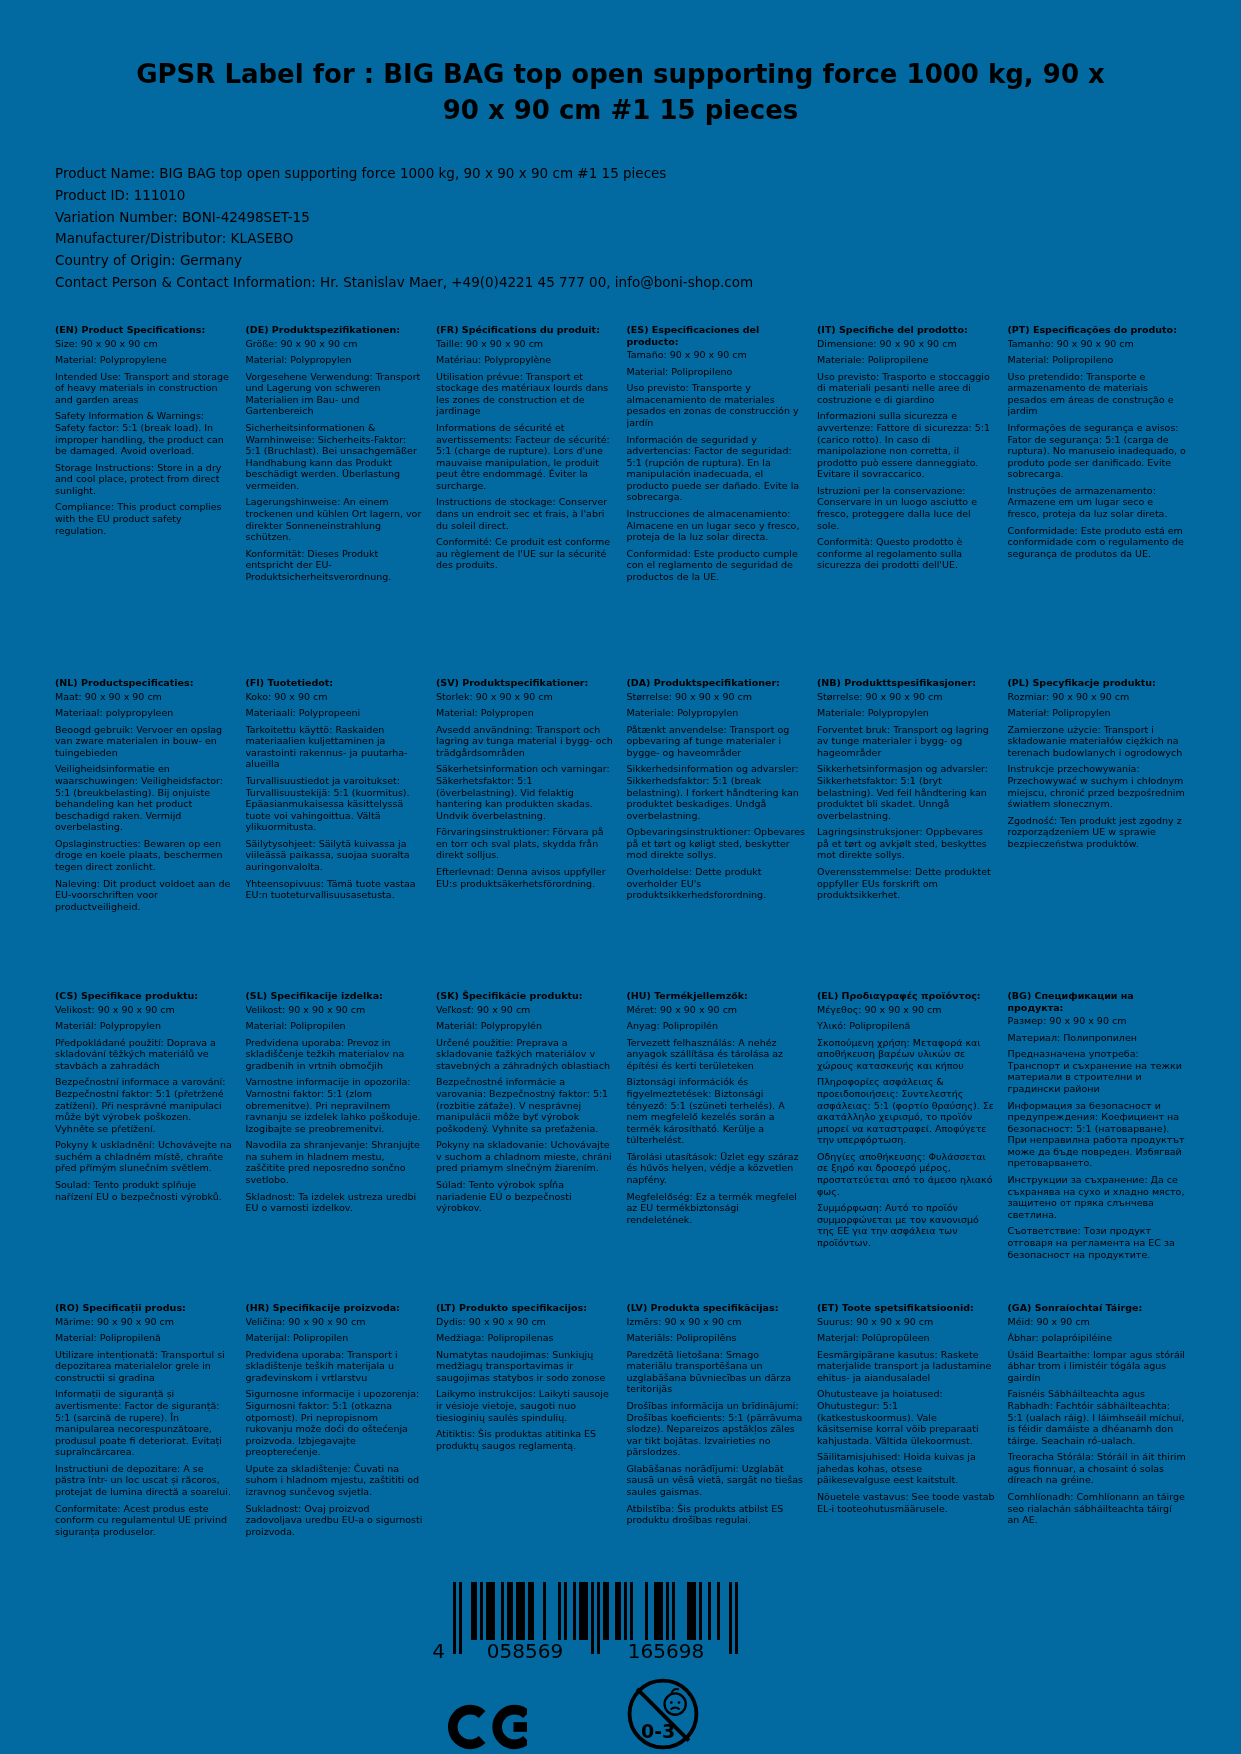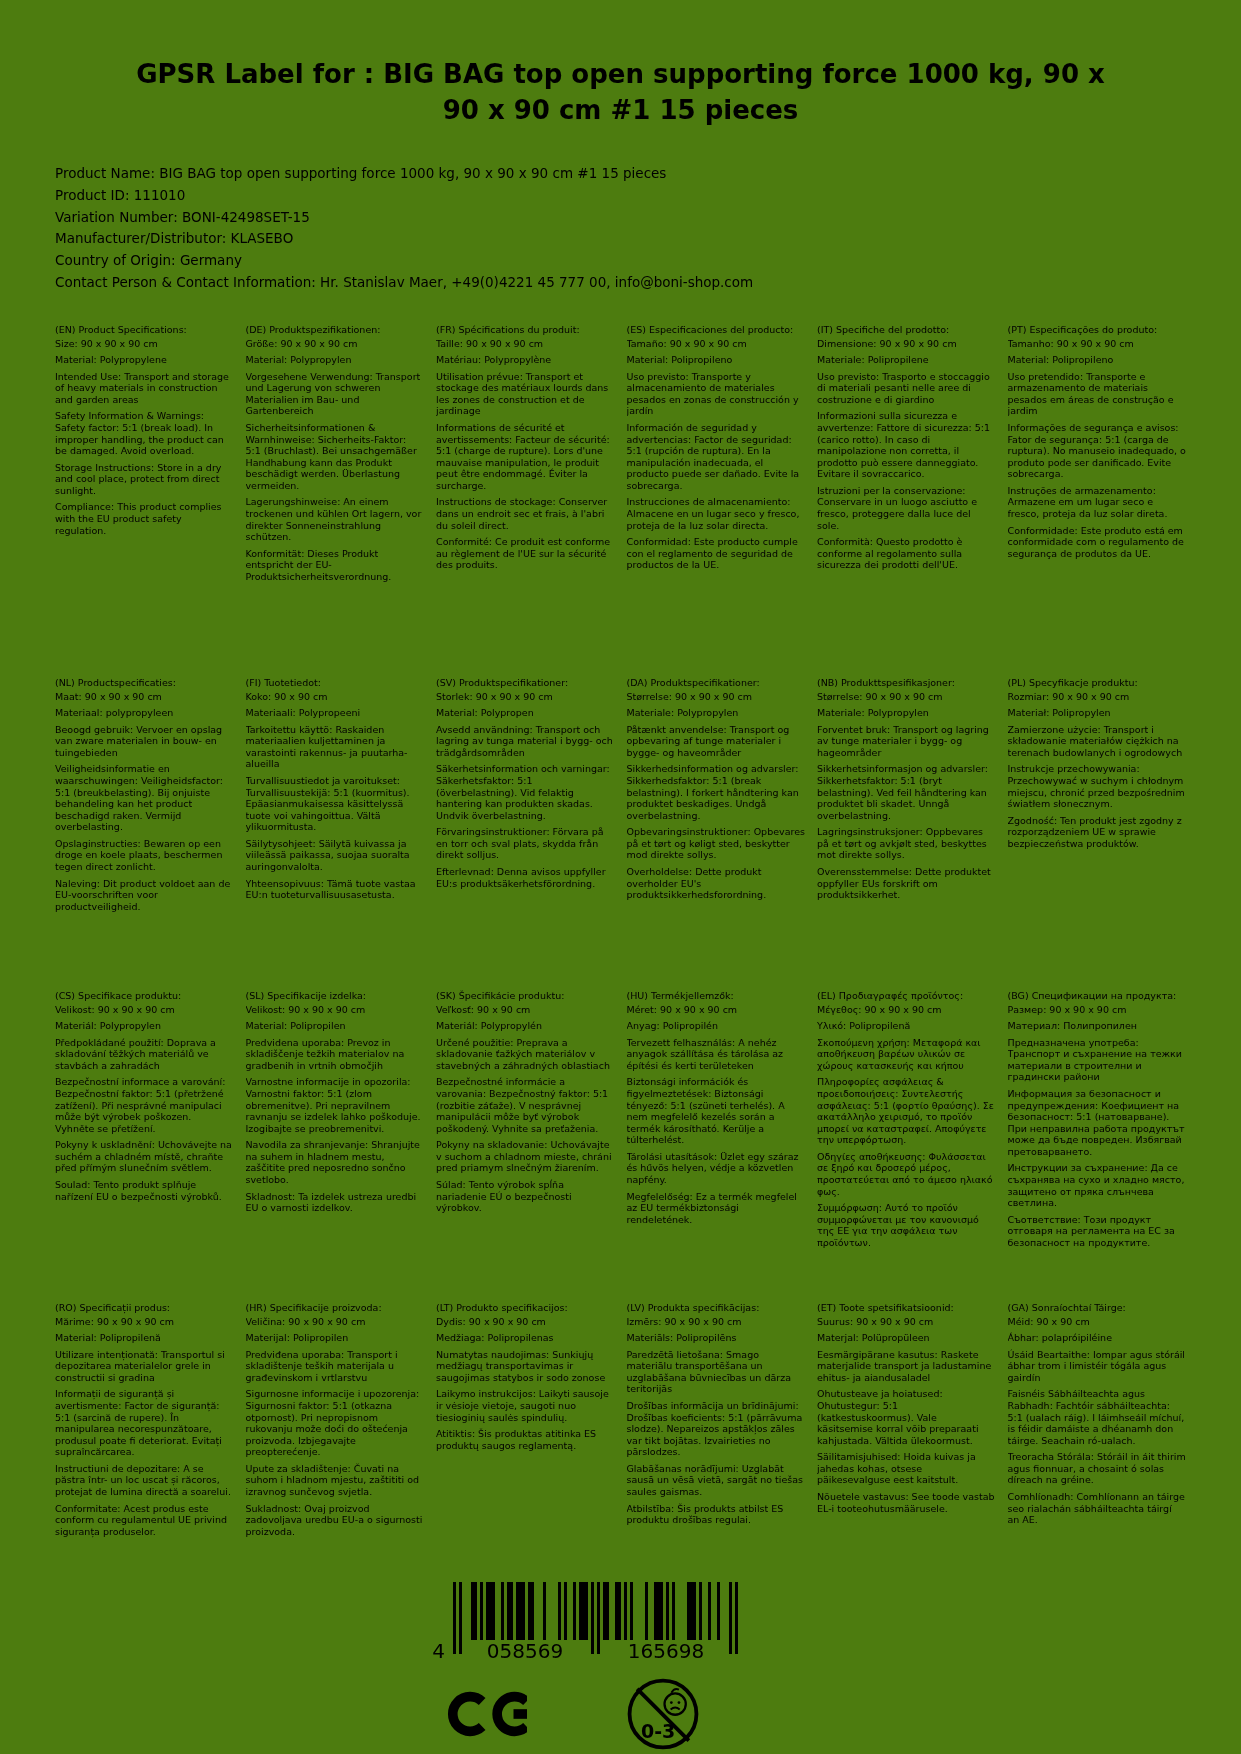--- a/index.html
+++ b/index.html
@@ -1,42 +1,42 @@
 <!DOCTYPE html>
 <html><head>
 <meta charset="utf-8">
 <style>
   * { box-sizing: border-box; }
   html, body { margin:0; padding:0; background:#fff; }
   .page {
-    width:1241px; height:1754px; background:#4d7c0f; color:#000;
+    width:1241px; height:1754px; background:#0369a1; color:#000;
     font-family:"DejaVu Sans","Liberation Sans",sans-serif;
     position:relative; overflow:hidden;
   }
   .title {
     margin:0 auto; padding-top:56px; max-width:980px;
     text-align:center; font-size:26px; font-weight:bold; line-height:1.4;
   }
   .product-info { margin:34px 0 0 55px; font-size:13.5px; line-height:1.62; }
   .info-row { white-space:nowrap; }
   .info-label { font-weight:normal; }
   .lang-grid {
     margin:30px 55px 0 55px;
     display:grid;
     grid-template-columns:repeat(6, 1fr);
     grid-template-rows:353px 313px 312px auto;
     column-gap:12px;
     align-items:start;
   }
   .lang-block { overflow:hidden; }
-  .lang-heading { font-size:9.5px; font-weight:normal; margin:0 0 2px 0; line-height:1.22; }
+  .lang-heading { font-size:9.5px; font-weight:bold; margin:0 0 2px 0; line-height:1.22; }
   .spec { font-size:9.5px; line-height:1.22; margin:0 0 5px 0; }
   .bottom-section { position:absolute; left:425px; top:1582px; width:340px; }
   .barcode-wrap { width:330px; }
-  .symbols { display:flex; align-items:center; margin-top:8px; padding-left:20px; }
+  .symbols { display:flex; align-items:flex-end; margin-top:8px; padding-left:20px; }
   .ce { margin-right:98px; }
 </style>
 </head>
 <body>
 
 <div class="page">
   <h1 class="title">GPSR Label for : BIG BAG top open supporting force 1000 kg, 90 x 90 x 90 cm #1 15 pieces</h1>
 
   <div class="product-info">
       <div class="info-row"><span class="info-label">Product Name:  </span><span class="info-value">BIG BAG top open supporting force 1000 kg, 90 x 90 x 90 cm #1 15 pieces</span></div>

